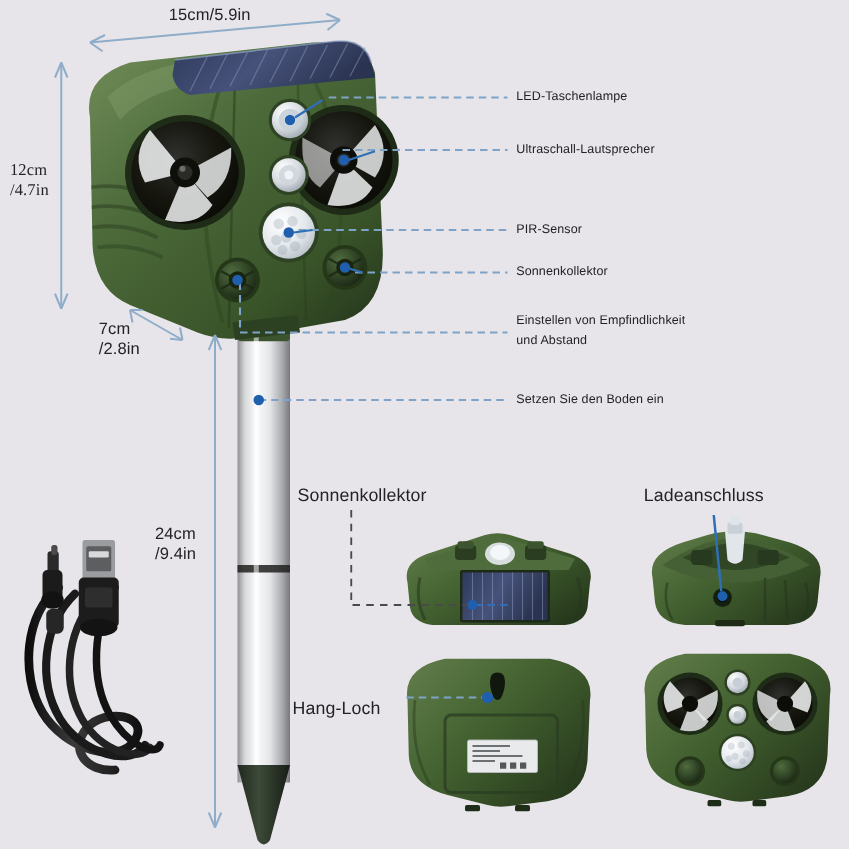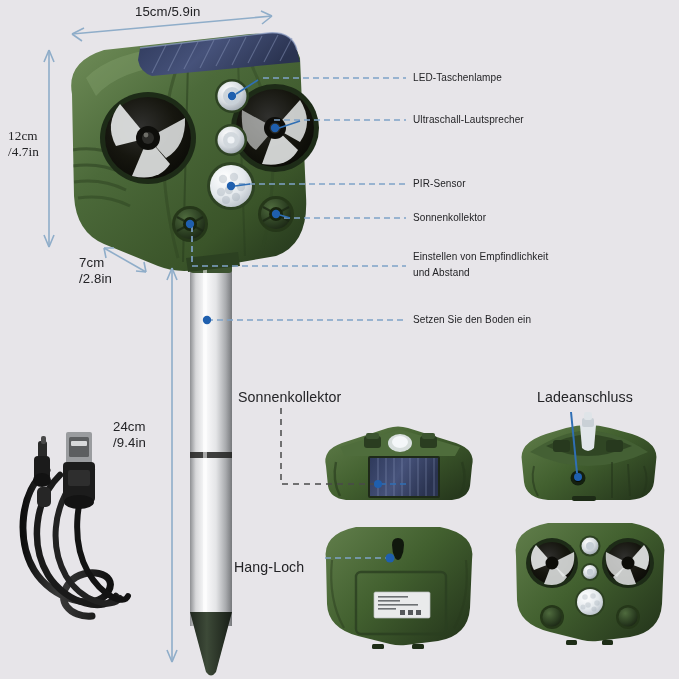--- a/index.html
+++ b/index.html
@@ -424,35 +424,35 @@
   </svg>
 
   <div class="dimlabel" style="left:135px;top:4px;">15cm/5.9in</div>
 
   <div class="dimlabel" style="left:8px;top:128px;font-family:Liberation Serif, serif;">12cm
 /4.7in</div>
 
   <div class="dimlabel" style="left:79px;top:255px;">7cm
 /2.8in</div>
 
-  <div class="dimlabel" style="left:113px;top:419px;">24cm
+  <div class="dimlabel" style="left:124px;top:419px;">24cm
 /9.4in</div>
 
   <div class="callout" style="left:413px;top:70px;">LED-Taschenlampe</div>
 
   <div class="callout" style="left:413px;top:112px;">Ultraschall-Lautsprecher</div>
 
   <div class="callout" style="left:413px;top:176px;text-align:right;">PIR-Sensor</div>
 
   <div class="callout" style="left:413px;top:210px;">Sonnenkollektor</div>
 
   <div class="callout" style="left:413px;top:249px;">Einstellen von Empfindlichkeit
 und Abstand</div>
 
   <div class="callout" style="left:413px;top:312px;">Setzen Sie den Boden ein</div>
 
   <div class="viewlabel" style="left:238px;top:389px;">Sonnenkollektor</div>
 
-  <div class="viewlabel" style="left:537px;top:389px;">Ladeanschluss</div>
+  <div class="viewlabel" style="left:515px;top:389px;">Ladeanschluss</div>
 
   <div class="viewlabel" style="left:234px;top:559px;">Hang-Loch</div>
 
 </div>
 
 </body></html>

